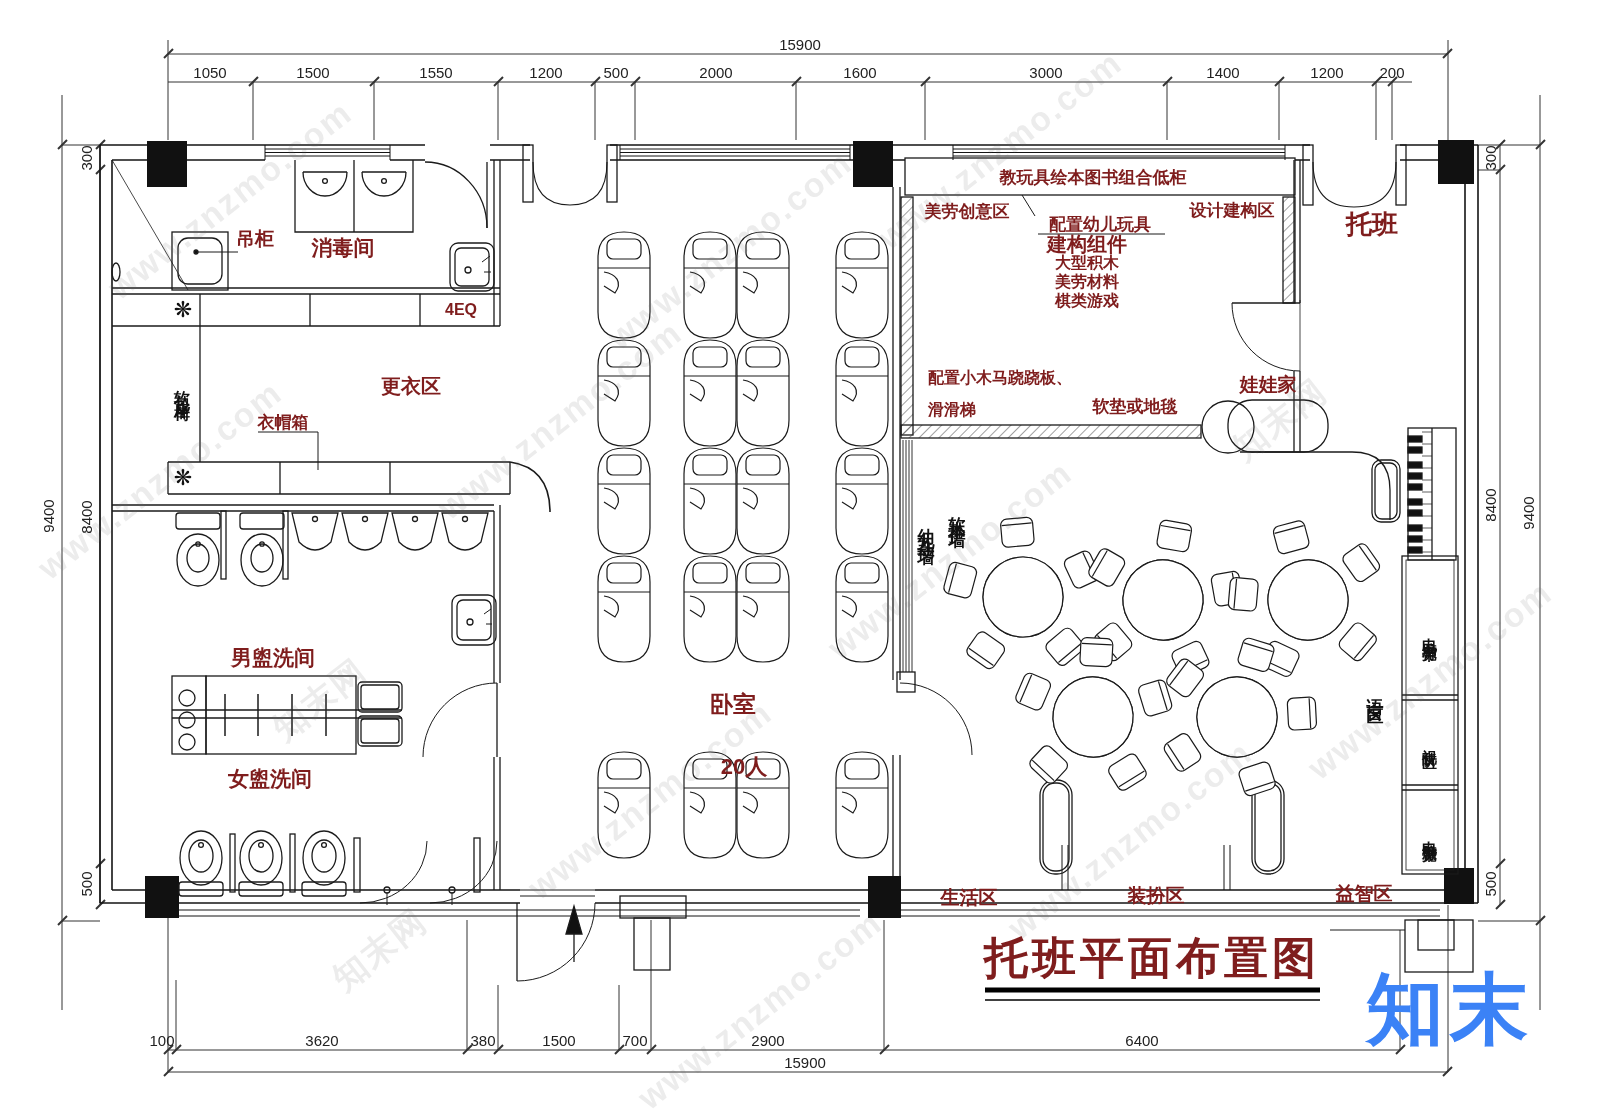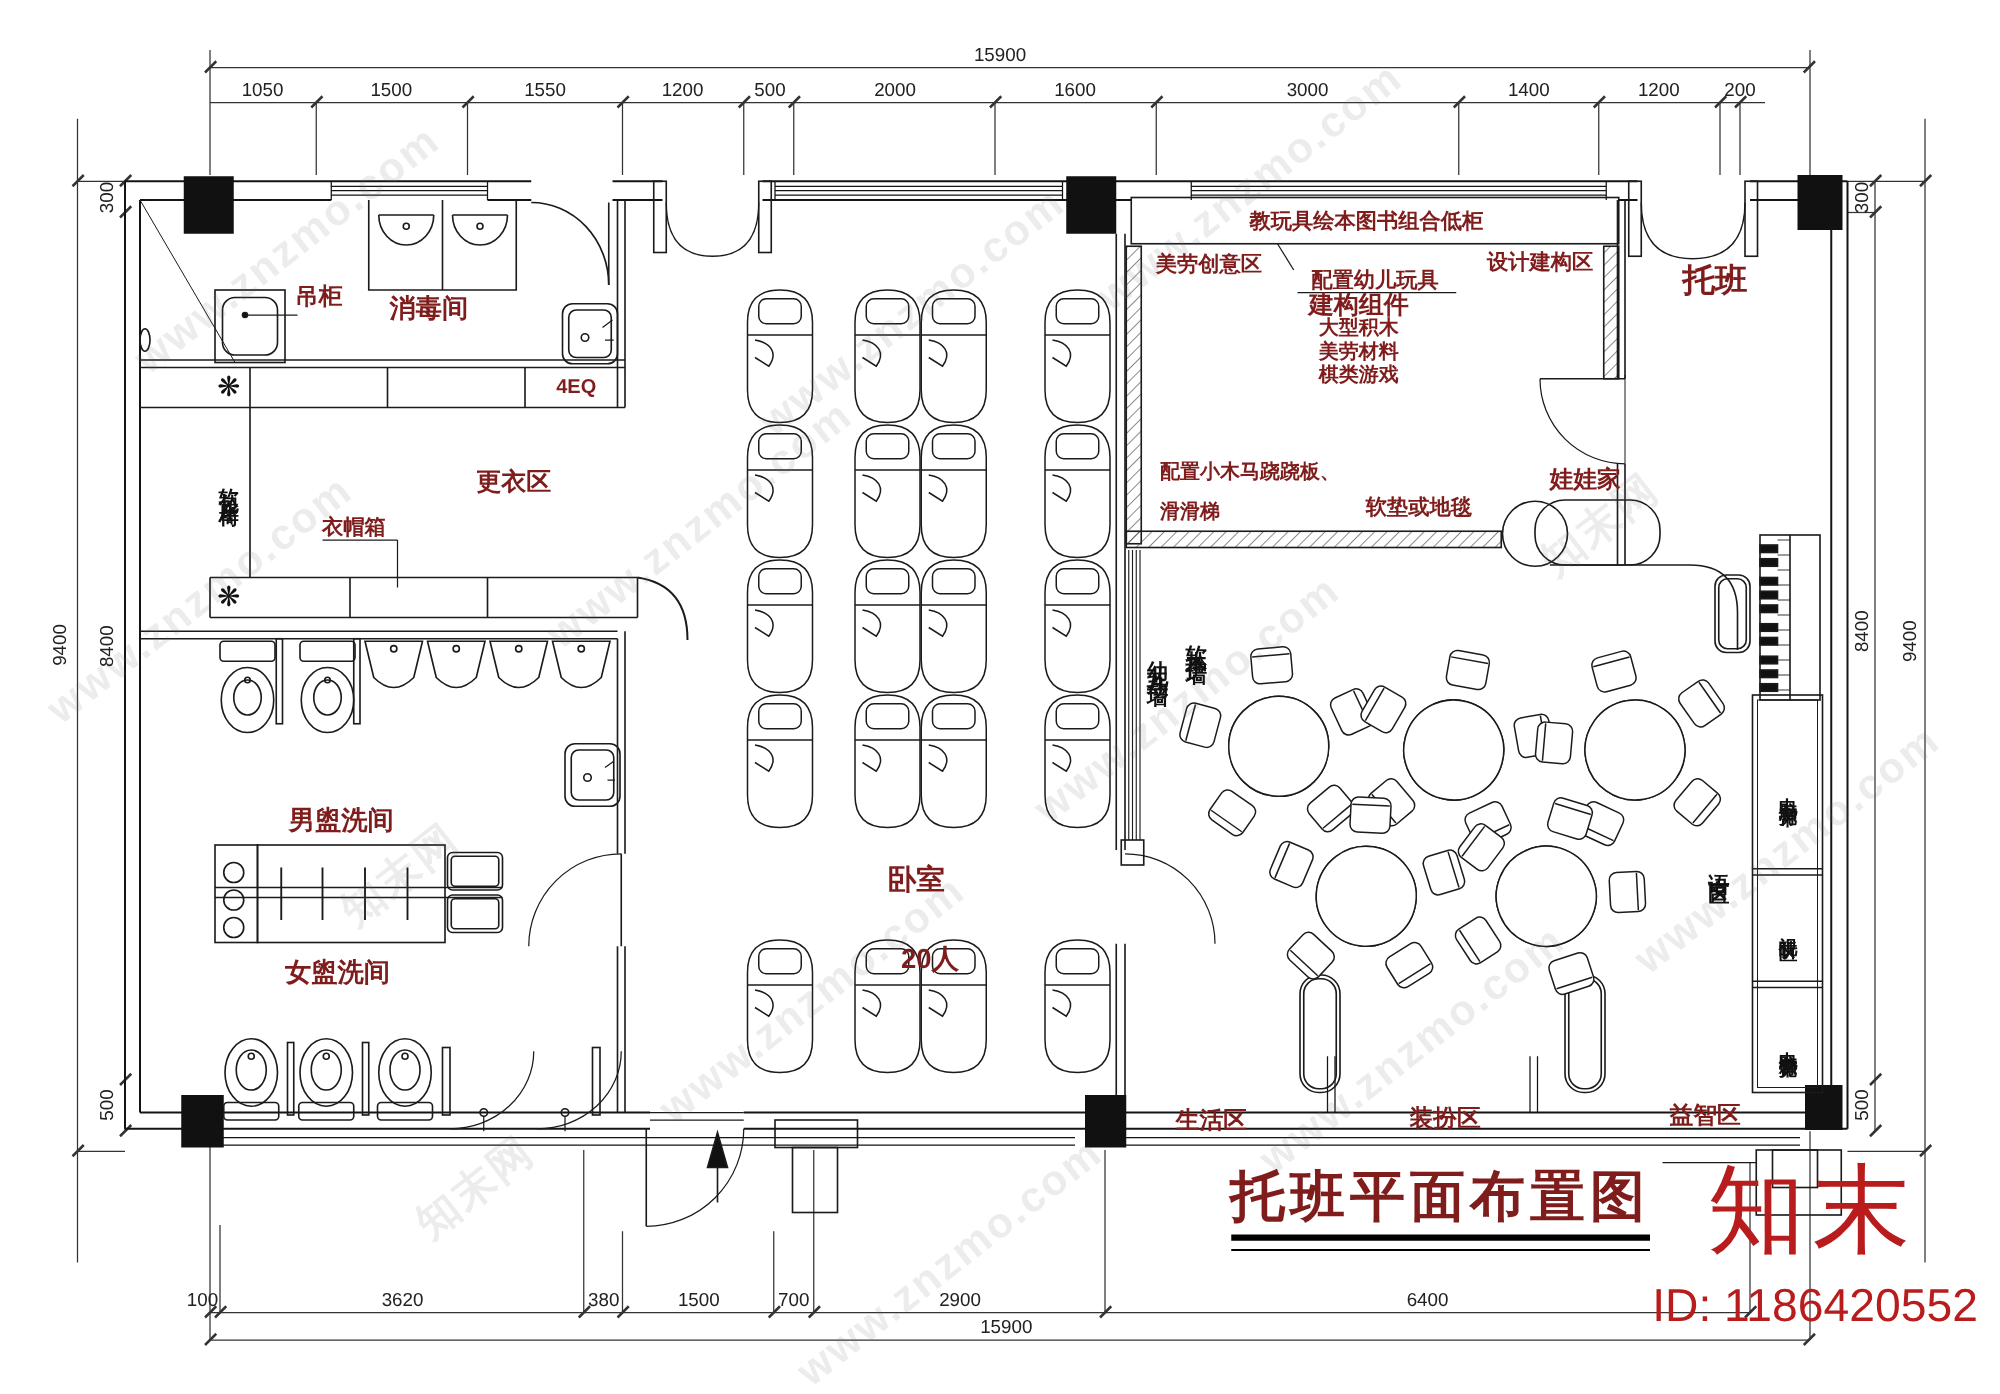--- a/index.html
+++ b/index.html
@@ -10,22 +10,22 @@
        transform:translate(-50%,-50%);line-height:1;}
   .vlbl{position:absolute;font-weight:700;color:#111;writing-mode:vertical-rl;
         text-orientation:upright;letter-spacing:5px;transform:translate(-50%,-50%);line-height:1;}
   .dim{position:absolute;font-weight:400;color:#222;font-size:15px;white-space:nowrap;
        transform:translate(-50%,-50%);line-height:1;}
   .dimv{position:absolute;font-weight:400;color:#222;font-size:15px;white-space:nowrap;
         transform:translate(-50%,-50%) rotate(-90deg);line-height:1;}
   .plant{position:absolute;color:#111;font-size:22px;transform:translate(-50%,-50%);}
   .wm{position:absolute;color:rgba(110,110,110,0.13);font-size:34px;font-weight:700;
       white-space:nowrap;transform:translate(-50%,-50%) rotate(-38deg);letter-spacing:2px;}
-  .ghost{position:absolute;font-weight:400;color:#b91c1c;white-space:nowrap;
-         transform:translate(-50%,-50%);line-height:1;}
+  .ghost{position:absolute;font-weight:700;color:#3b82f6;white-space:nowrap;
+         transform:translate(-50%,-50%);line-height:1;margin-top:42px;}
 </style>
 </head>
 <body>
 
 <div id="canvas">
 
 <svg width="1600" height="1115" viewBox="0 0 1600 1115">
 <defs>
   <pattern id="hatch" width="7" height="7" patternUnits="userSpaceOnUse" patternTransform="rotate(45)">
     <line x1="0" y1="0" x2="0" y2="7" stroke="#444" stroke-width="1"></line>
@@ -459,15 +459,14 @@
 <div class="vlbl" style="left:1430px;top:632px;font-size:15px;letter-spacing:3px">电脑宽带</div>
 <div class="vlbl" style="left:1430px;top:742px;font-size:15px;letter-spacing:3px">视听区</div>
 <div class="vlbl" style="left:1430px;top:833px;font-size:15px;letter-spacing:2px">电脑宽带</div>
 <div class="lbl" style="left:969px;top:897px;font-size:19px">生活区</div>
 <div class="lbl" style="left:1156px;top:895px;font-size:19px">装扮区</div>
 <div class="lbl" style="left:1364px;top:893px;font-size:19px">益智区</div>
 
 <div class="lbl" style="left:1152px;top:958px;font-size:44px;letter-spacing:4px">托班平面布置图</div>
 
 <div class="ghost" style="left:1450px;top:967px;font-size:78px;letter-spacing:6px">知末</div>
-<div class="ghost" style="left:1452px;top:1044px;font-size:37px">ID: 1186420552</div>
 
 </div>
 
 </body></html>

